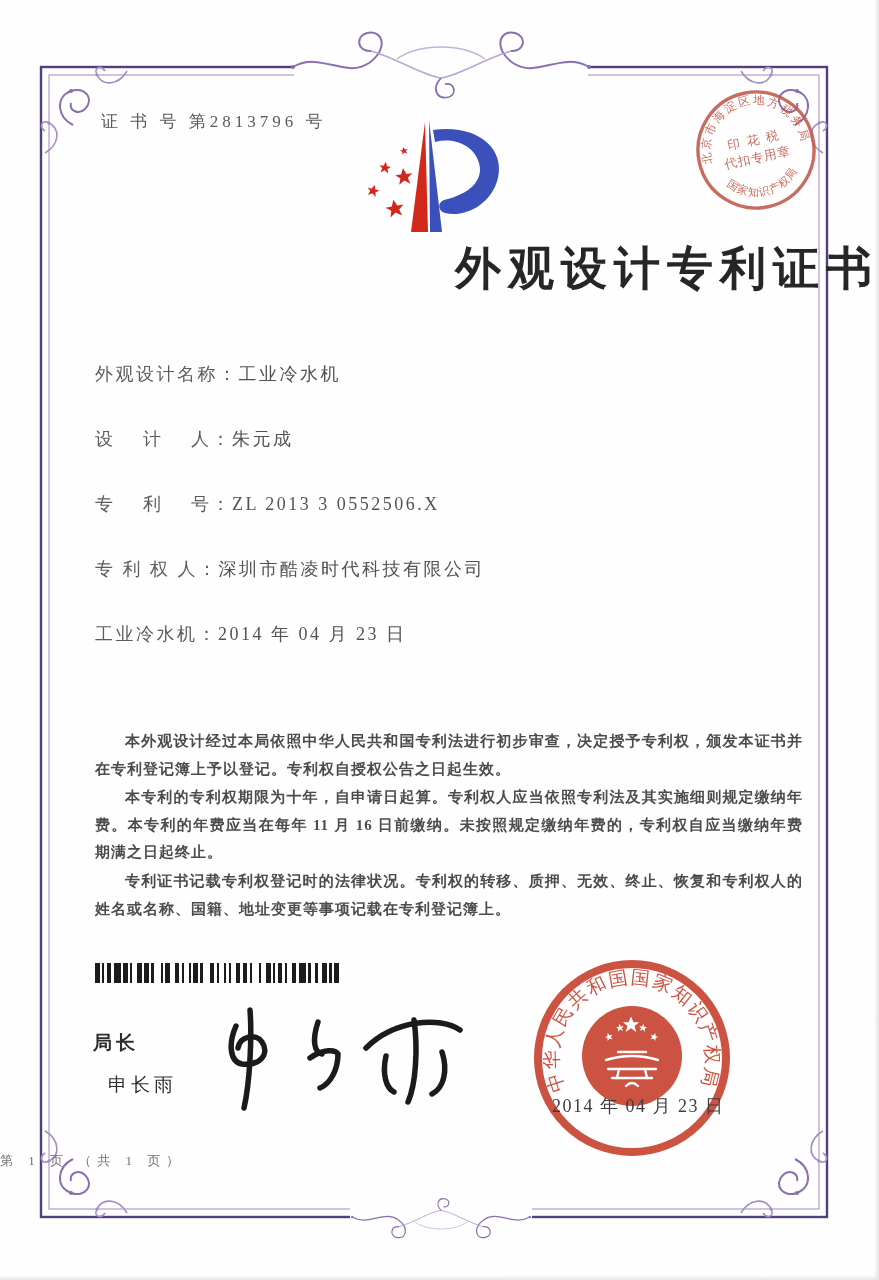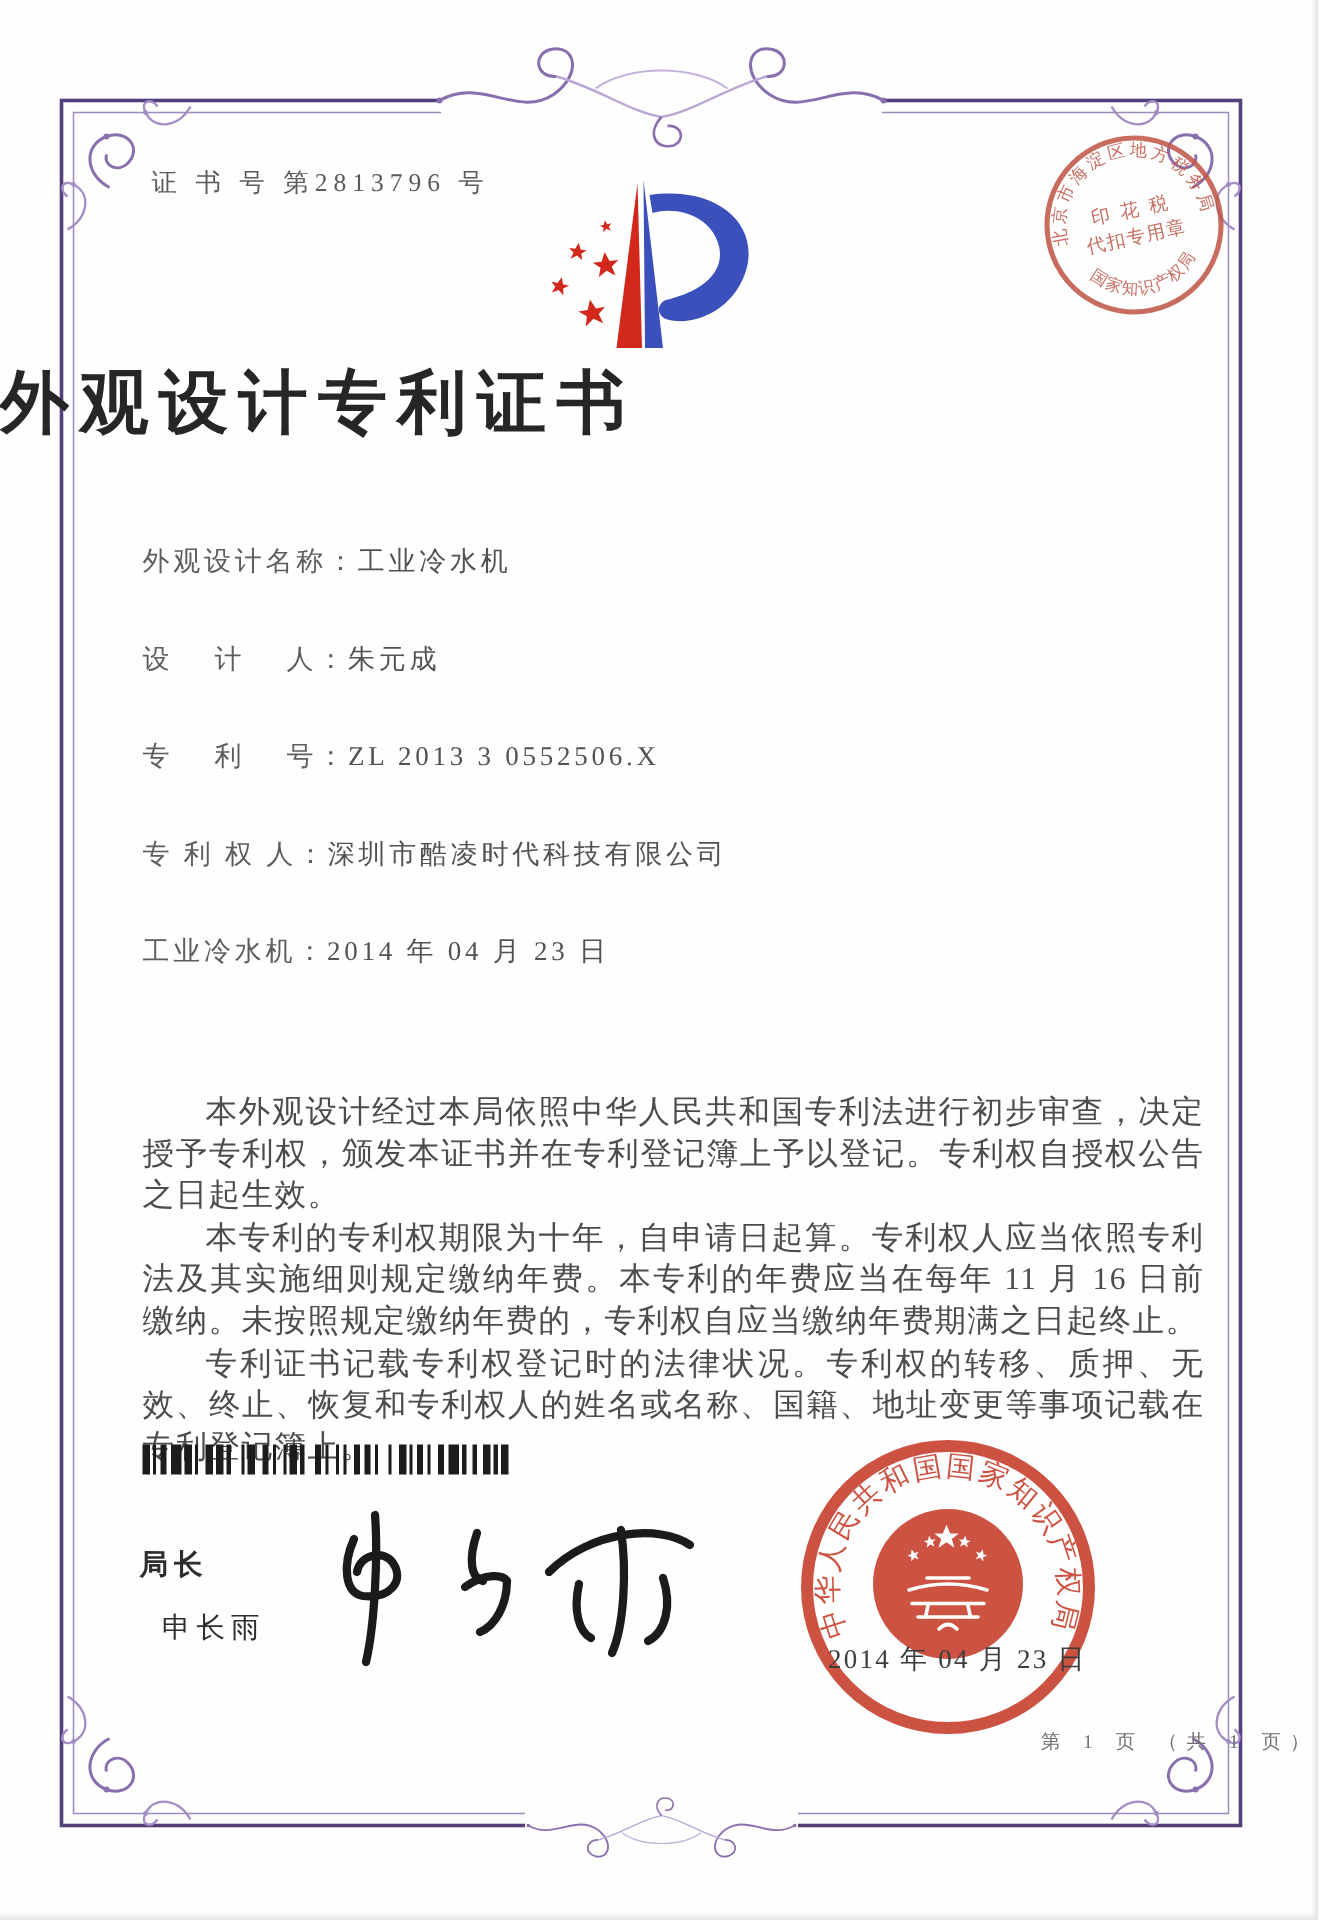--- a/index.html
+++ b/index.html
@@ -7,39 +7,39 @@
     position:relative;width:879px;height:1280px;background:#fefefe;
     font-family:"Liberation Serif","DejaVu Serif",serif;overflow:hidden;
   }
   .edge-shadow-right{position:absolute;right:0;top:0;width:5px;height:100%;background:linear-gradient(to left,#e3e3e3,rgba(255,255,255,0));}
   .edge-shadow-bottom{position:absolute;left:0;bottom:0;width:100%;height:5px;background:linear-gradient(to top,#e6e6e6,rgba(255,255,255,0));}
   .frame-svg{position:absolute;left:0;top:0;}
   .cert-number{position:absolute;left:101px;top:110px;font-size:17px;letter-spacing:4px;color:#5a5a5a;font-family:Liberation Serif, serif;}
   .tax-stamp{position:absolute;left:686px;top:80px;opacity:.88;}
   .logo{position:absolute;left:325px;top:108px;}
   .title{
-    position:absolute;left:0;top:238px;width:100%;margin:0;text-align:left;
+    position:absolute;left:0;top:238px;width:100%;margin:0;text-align:right;
     font-size:46px;font-weight:600;letter-spacing:7px;color:#262626;
   }
   .fields{position:absolute;left:95px;top:362px;width:600px;}
   .field-row{margin-bottom:41px;font-size:18px;letter-spacing:2.5px;color:#5d5d5d;height:24px;}
   .field-row .val{color:#525252;}
   .paragraphs{position:absolute;left:95px;top:728px;width:708px;}
   .paragraphs p{
-    margin:0 0 1px 0;font-size:21px;line-height:27.6px;text-align:justify;
-    text-indent:2em;color:#4c4c4c;letter-spacing:1px;
+    margin:0 0 1px 0;font-size:15px;line-height:27.6px;text-align:justify;
+    text-indent:2em;color:#4c4c4c;letter-spacing:1px;font-weight:bold;
   }
   .barcode{position:absolute;left:95px;top:963px;width:246px;height:20px;}
   .barcode .bar{position:absolute;top:0;height:100%;background:#1c1c1c;}
   .officer-title{position:absolute;left:93px;top:1030px;font-size:19px;letter-spacing:4px;color:#2d2d2d;font-weight:bold;}
   .officer-name{position:absolute;left:108px;top:1072px;font-size:19px;letter-spacing:4px;color:#2d2d2d;}
   .signature{position:absolute;left:198px;top:996px;}
   .main-seal{position:absolute;left:522px;top:948px;opacity:.9;z-index:1;}
   .seal-date{position:absolute;left:552px;top:1094px;font-size:18px;letter-spacing:1.5px;color:#3d3d3d;z-index:2;}
-  .footer{position:absolute;left:0;top:1152px;width:100%;text-align:right;font-size:13px;letter-spacing:6px;color:#707070;}
+  .footer{position:absolute;left:0;top:1152px;width:100%;text-align:left;font-size:13px;letter-spacing:6px;color:#707070;}
 </style>
 </head>
 <body>
 
 <div class="page">
 
   <svg class="frame-svg" width="879" height="1280" viewBox="0 0 879 1280">
     <defs>
       <path id="star" d="M0,-10 L2.94,-3.09 L9.51,-3.09 L4.19,1.18 L6.22,8.09 L0,3.82 L-6.22,8.09 L-4.19,1.18 L-9.51,-3.09 L-2.94,-3.09 Z"></path>
       <g id="cornerFlourish" fill="none" stroke="#8a6fae" stroke-width="2">

